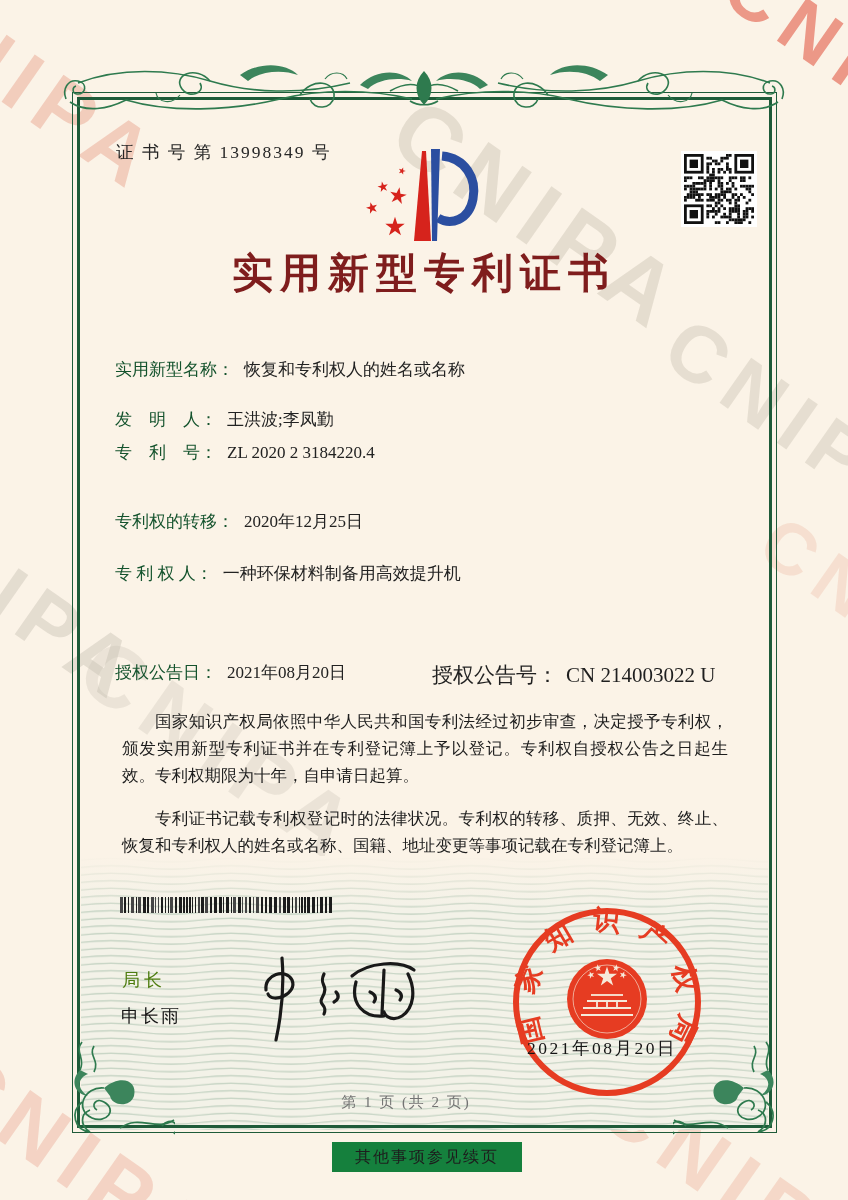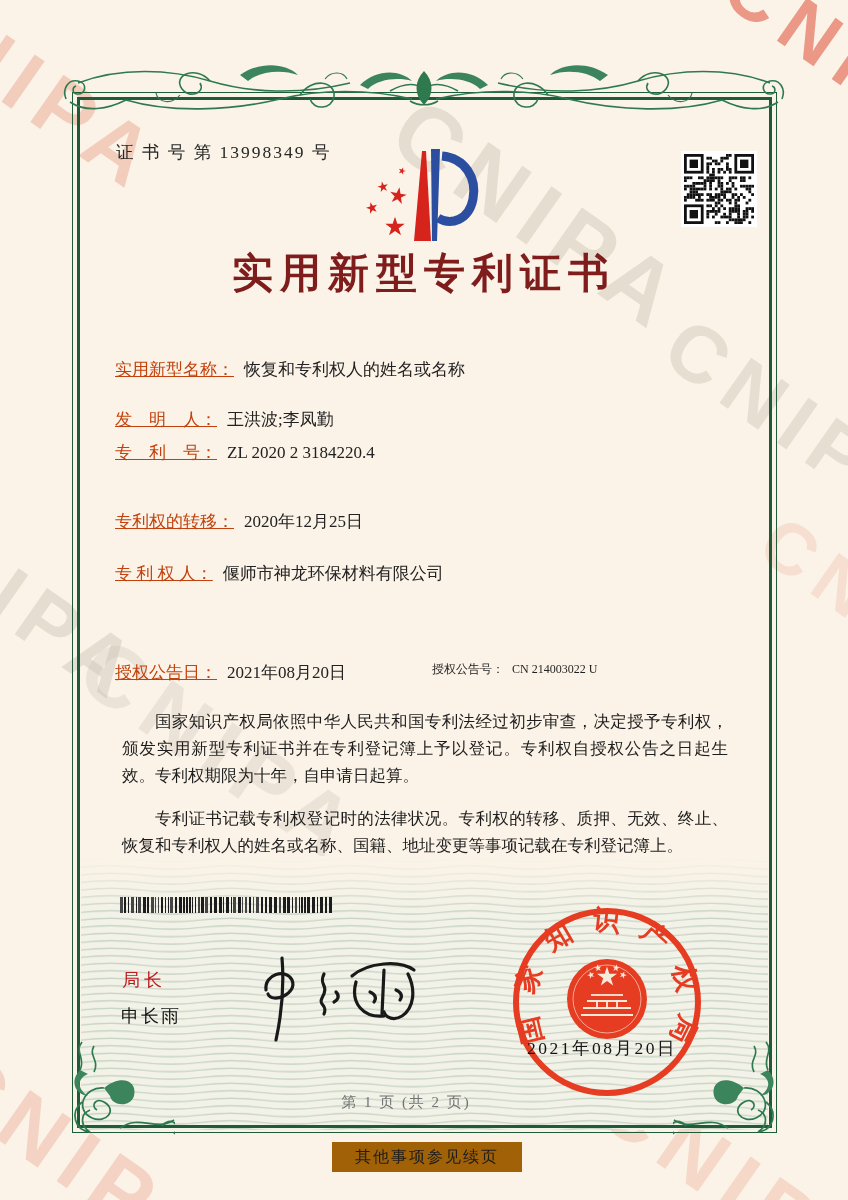--- a/index.html
+++ b/index.html
@@ -36,42 +36,42 @@
   .guilloche .fade{position:absolute;left:0;top:0;width:100%;height:56px;
     background:linear-gradient(#fbf3e7,rgba(251,243,231,0));}
   
   .cert-no{position:absolute;left:116px;top:140px;font-size:17.5px;letter-spacing:2px;color:#262626;}
   .logo{position:absolute;left:365px;top:144px;}
   .qr{position:absolute;left:681px;top:151px;background:#fff;padding:3px;}
   .title{position:absolute;left:0;top:246px;width:848px;margin:0;text-align:center;
     font-size:41px;font-weight:bold;letter-spacing:7px;color:#7f1d1d;}
   
   .row{position:absolute;left:115px;font-size:17px;white-space:nowrap;color:#222;}
-  .row .lbl{color:#c2410c;text-decoration:underline;}
+  .row .lbl{color:#14532d;}
   .row .val{margin-left:10px;color:#222;}
   .r0{top:358px;} .r1{top:408px;} .r2{top:441px;} .r3{top:510px;}
   .r4{top:562px;} .r5{top:611px;} .r6{top:661px;}
-  .grant-no{position:absolute;left:432px;top:661px;font-size:12px;white-space:nowrap;}
+  .grant-no{position:absolute;left:432px;top:661px;font-size:21px;white-space:nowrap;}
   .grant-no .val{margin-left:8px;}
   
   .body-text{position:absolute;left:106px;top:692px;width:638px;}
   .body-text p{margin:16px;text-indent:2em;font-size:16.5px;line-height:27px;
     text-align:justify;color:#1d1d1d;}
   
   .barcode{position:absolute;left:120px;top:897px;}
-  .director-role{position:absolute;left:122px;top:968px;font-size:18px;letter-spacing:4px;color:#b91c1c;}
+  .director-role{position:absolute;left:122px;top:968px;font-size:18px;letter-spacing:4px;color:#4d7c0f;}
   .director-name{position:absolute;left:121px;top:1004px;font-size:18px;letter-spacing:2px;color:#141414;text-align:right;}
   .signature{position:absolute;left:252px;top:952px;}
   .seal{position:absolute;left:507px;top:902px;}
   .seal-date{position:absolute;left:527px;top:1036px;font-size:17.5px;letter-spacing:2.5px;
     color:#151515;z-index:6;}
   .page-num{position:absolute;left:0;top:1093px;width:812px;text-align:center;
     font-size:15px;letter-spacing:2px;color:#737373;}
   .continuation{position:absolute;left:332px;top:1142px;width:190px;height:30px;
-    background:#a16207;text-align:center;line-height:30px;font-size:16px;
+    background:#15803d;text-align:center;line-height:30px;font-size:16px;
     letter-spacing:2px;color:#1d1d1d;}
   .z-content{z-index:5;} .z-frame{z-index:3;} .z-band{z-index:1;}
   .seal{z-index:4;}
 </style>
 </head>
 <body>
 
 <div class="page">
 
   <span class="wm wm1">CNIPA</span>
@@ -392,21 +392,21 @@
   <div class="row r1 z-content">
     <span class="lbl">发　明　人：</span><span class="val">王洪波;李凤勤</span>
   </div>
   <div class="row r2 z-content">
     <span class="lbl">专　利　号：</span><span class="val">ZL 2020 2 3184220.4</span>
   </div>
   <div class="row r3 z-content">
     <span class="lbl">专利权的转移：</span><span class="val">2020年12月25日</span>
   </div>
   <div class="row r4 z-content">
-    <span class="lbl">专 利 权 人：</span><span class="val">偃师市神龙环保材料有限公司</span>
+    <span class="lbl">专 利 权 人：</span><span class="val">一种环保材料制备用高效提升机</span>
   </div>
   <div class="row r6 z-content">
     <span class="lbl">授权公告日：</span><span class="val">2021年08月20日</span>
   </div>
   <div class="grant-no z-content">
     <span class="lbl">授权公告号：</span><span class="val">CN 214003022 U</span>
   </div>
 
   <div class="body-text z-content">
     <p>国家知识产权局依照中华人民共和国专利法经过初步审查，决定授予专利权，颁发实用新型专利证书并在专利登记簿上予以登记。专利权自授权公告之日起生效。专利权期限为十年，自申请日起算。</p>

